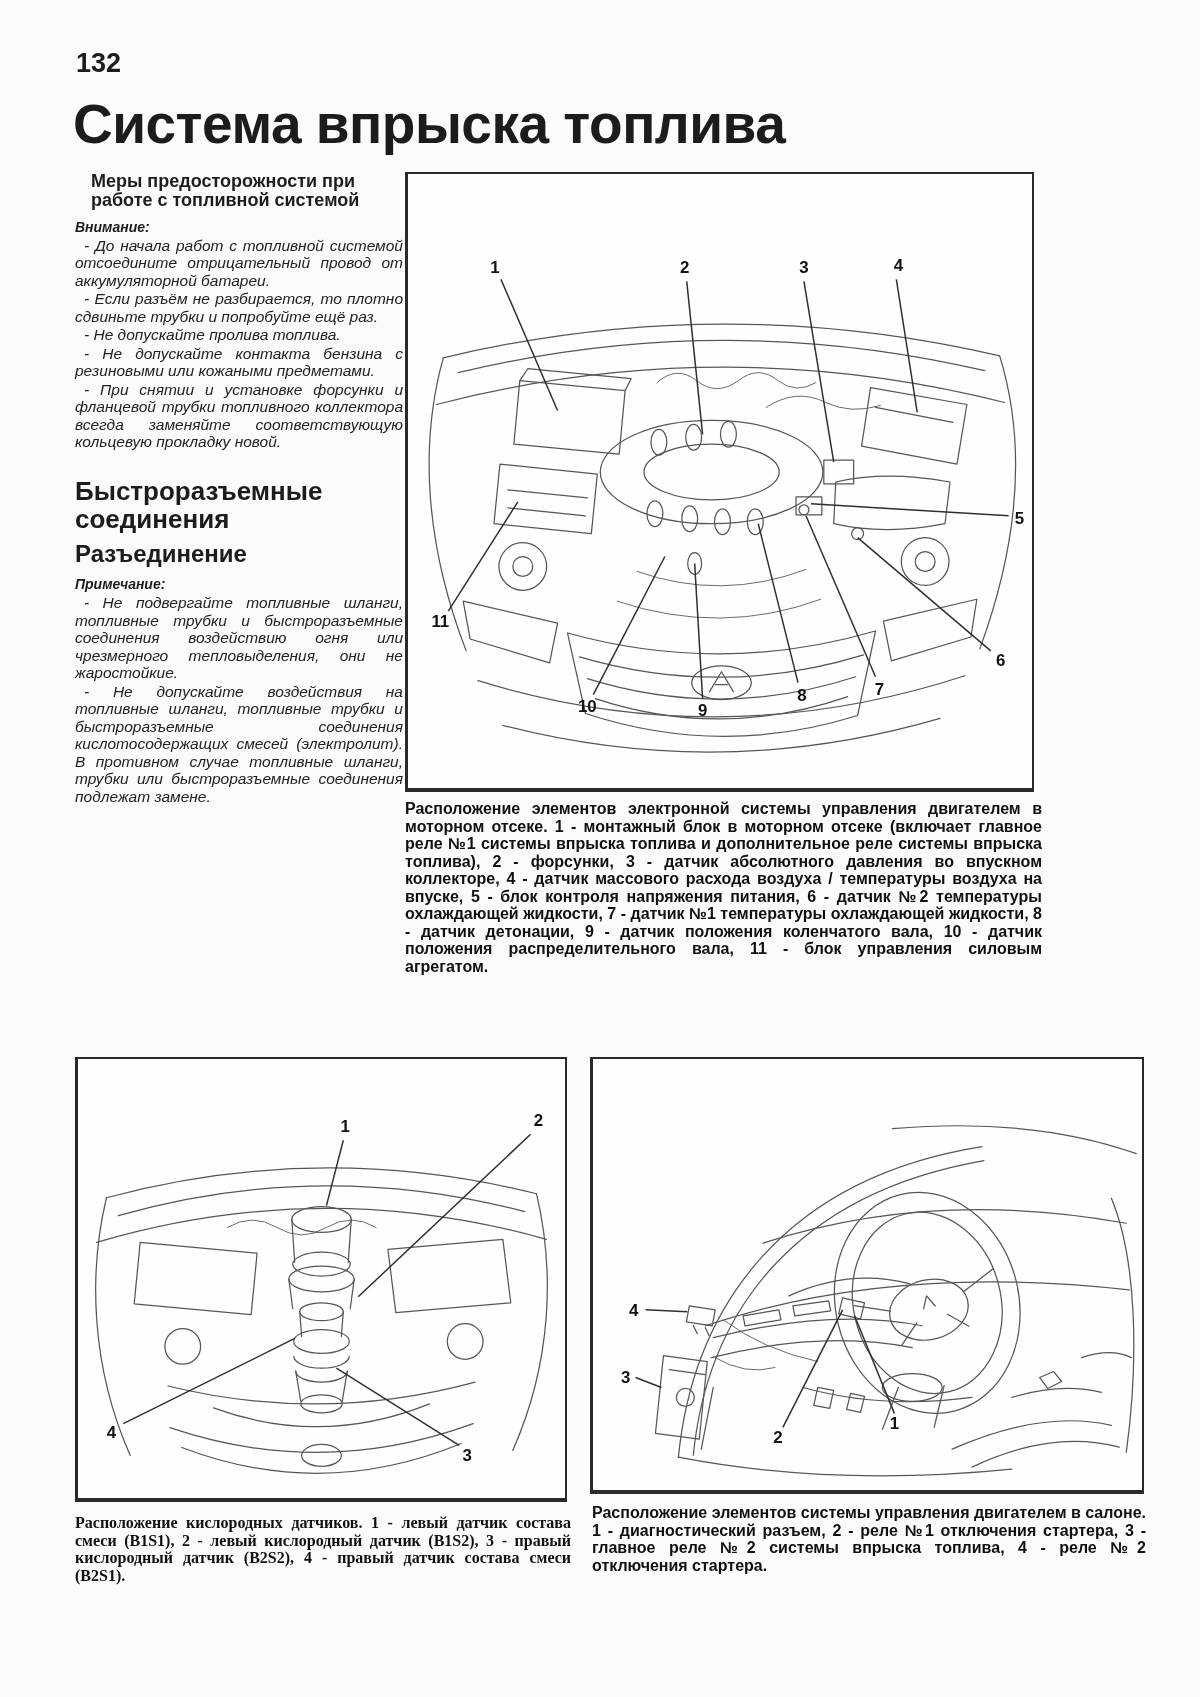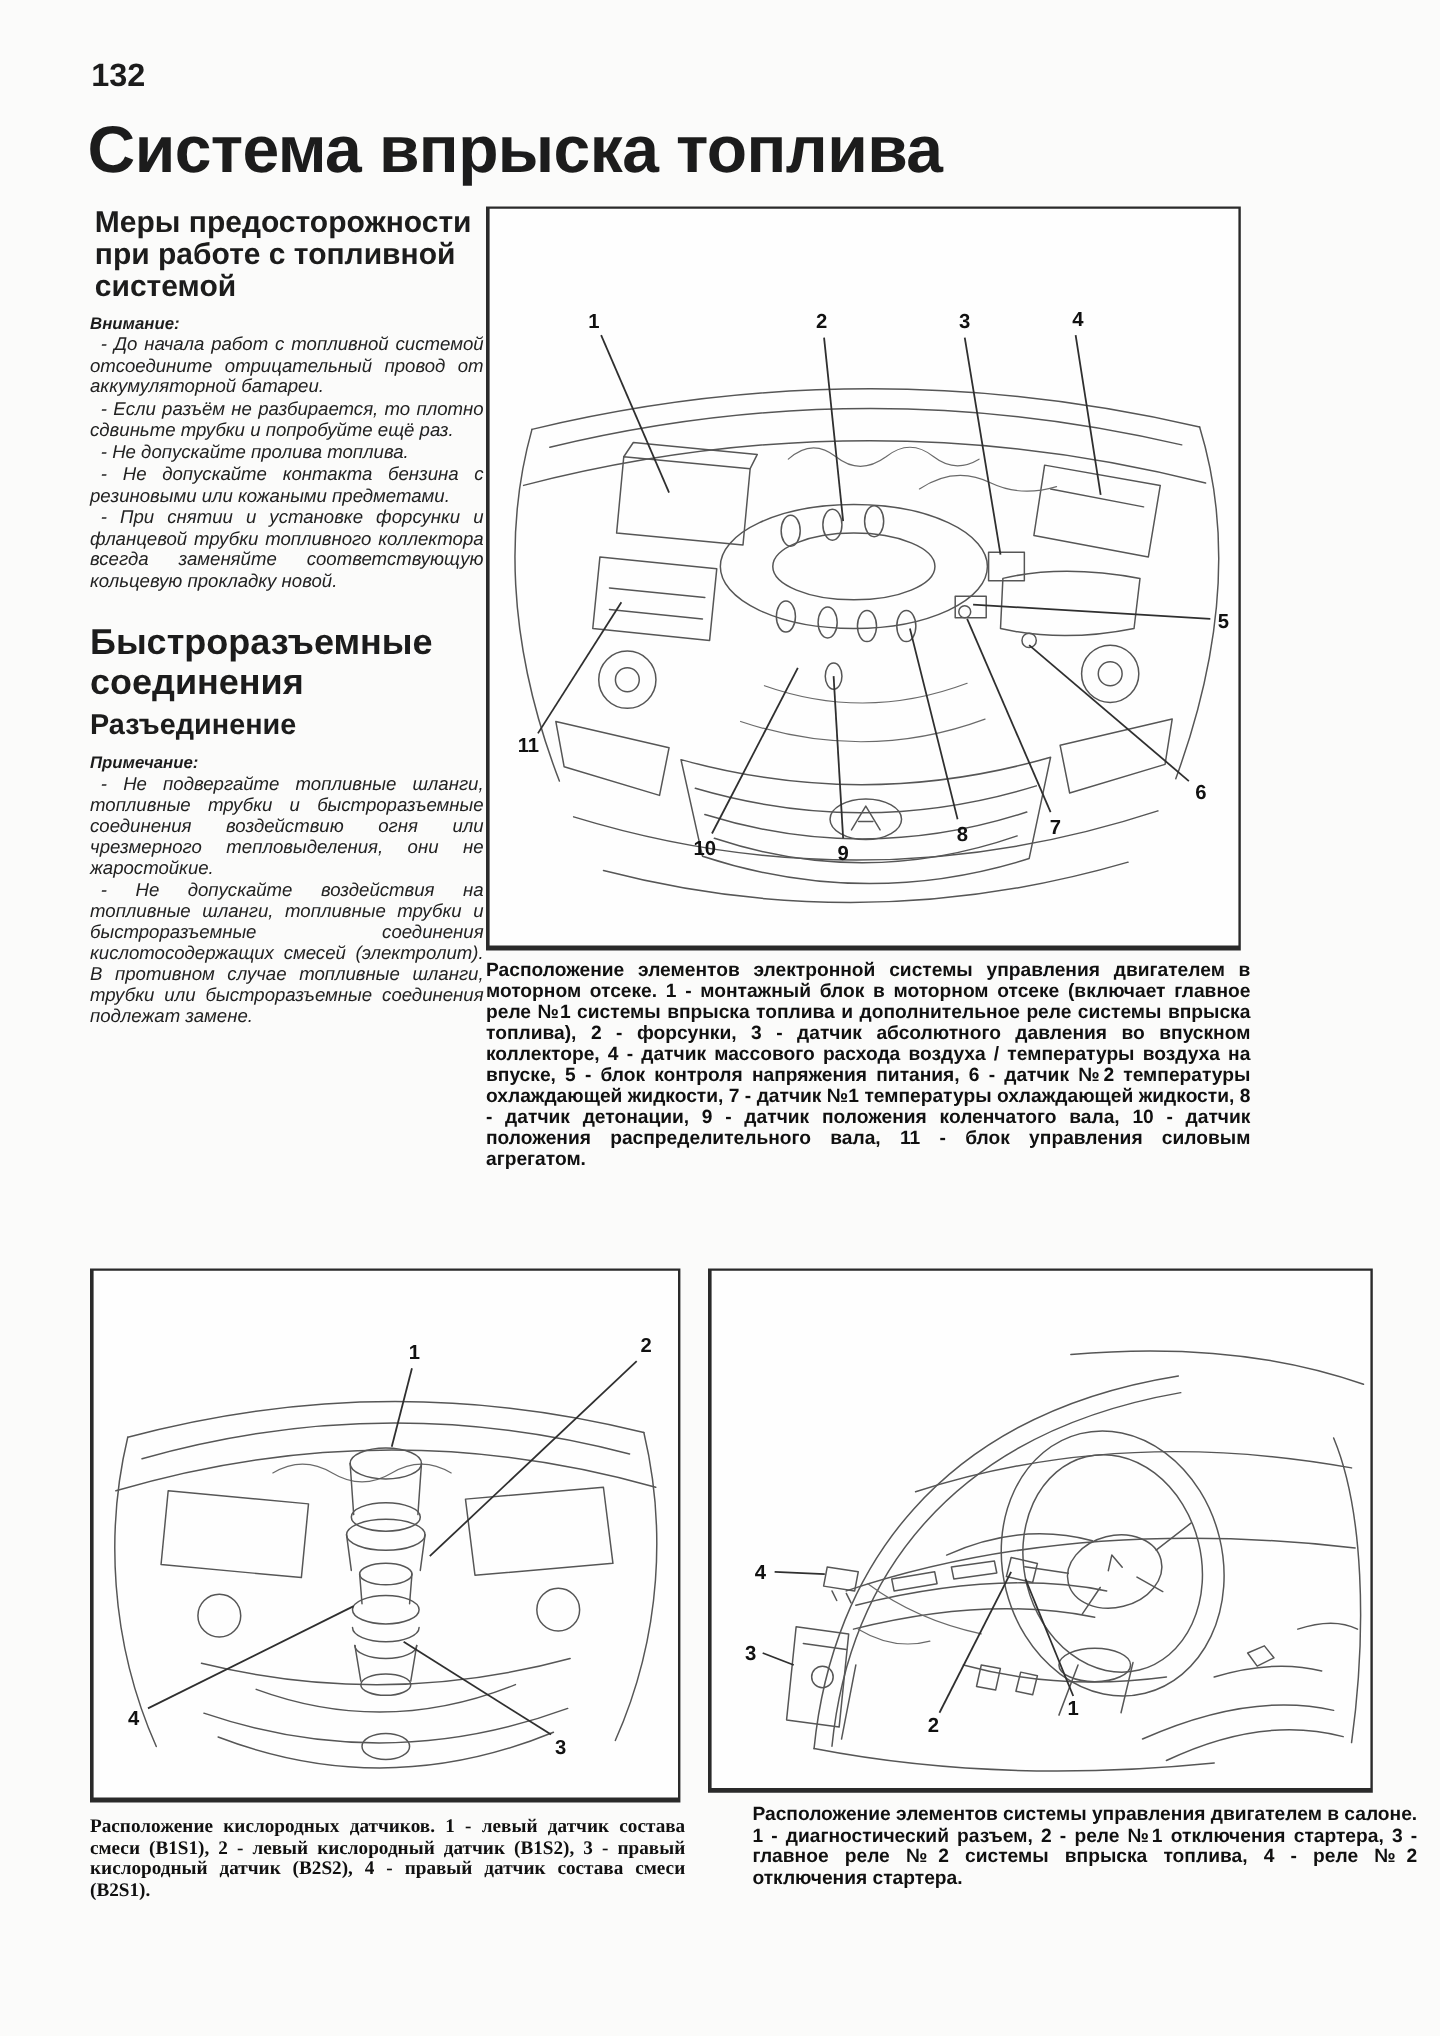--- a/index.html
+++ b/index.html
@@ -6,41 +6,41 @@
   body{
     width:1200px;height:1697px;position:relative;
     background:#fbfbfa;color:#1c1c1c;
     font-family:"Liberation Sans",sans-serif;
     -webkit-font-smoothing:antialiased;
   }
   .abs{position:absolute;}
   .page-number{left:76px;top:48px;font-size:27px;font-weight:700;}
   .doc-title{left:73px;top:92px;font-size:55px;font-weight:700;letter-spacing:-0.5px;}
   .left-col{left:75px;top:172px;width:328px;}
-  .sec-heading{font-size:25px;font-weight:700;line-height:1.08;margin:0 0 8px 4px;}
-  .sec-heading2{font-size:30px;font-weight:700;line-height:1.1;margin:26px 0 4px 0;}
+  .sec-heading{font-size:18px;font-weight:700;line-height:1.08;margin:0 0 8px 16px;}
+  .sec-heading2{font-size:26px;font-weight:700;line-height:1.1;margin:26px 0 4px 0;}
   .sub-heading{font-size:24px;font-weight:700;margin:6px 0 8px 0;}
   .note-label{font-size:14px;font-style:italic;font-weight:700;margin:0 0 2px 0;}
   .body-item{
     font-size:15.5px;font-style:italic;line-height:17.5px;
     text-align:justify;margin:0 0 1px 0;text-indent:9px;color:#222;
   }
   .figure-frame{
     background:#fefefe;border:2px solid #2a2a2a;border-bottom-width:4px;border-left-width:3px;
     box-sizing:border-box;
   }
   .fig1{left:405px;top:172px;width:629px;height:620px;}
   .fig2{left:75px;top:1057px;width:492px;height:445px;}
   .fig3{left:590px;top:1057px;width:554px;height:437px;}
   .caption{
     font-size:16px;font-weight:700;line-height:17.5px;text-align:justify;color:#101010;
   }
   .cap1{left:405px;top:800px;width:637px;}
   .cap2{left:75px;top:1514px;width:496px;font-family:Liberation Serif, serif;}
-  .cap3{left:627px;top:1504px;width:554px;}
+  .cap3{left:592px;top:1504px;width:554px;}
   svg{display:block;width:100%;height:100%;}
   .art{stroke:#565656;fill:none;stroke-width:1.25;stroke-linecap:round;stroke-linejoin:round;}
   .art2{stroke:#6a6a6a;fill:none;stroke-width:1;stroke-linecap:round;}
   .leader{stroke:#2f2f2f;fill:none;stroke-width:1.5;}
   .callout{font-size:17px;font-weight:700;fill:#111;font-family:"Liberation Sans",sans-serif;}
 </style>
 </head>
 <body>
 
 <div class="abs page-number">132</div>

